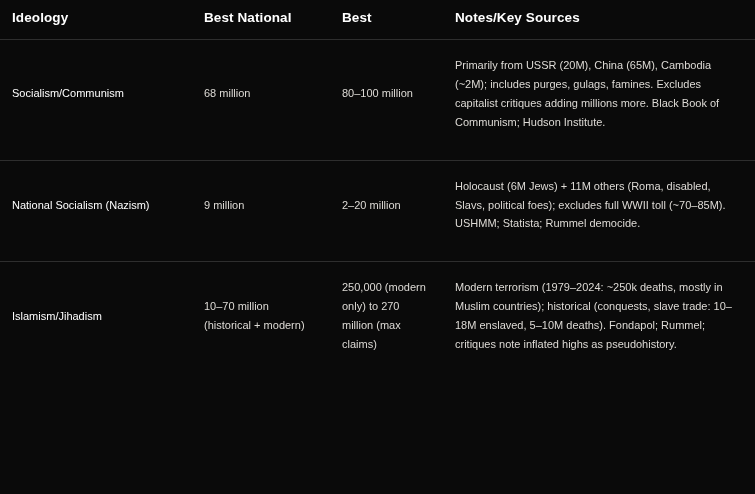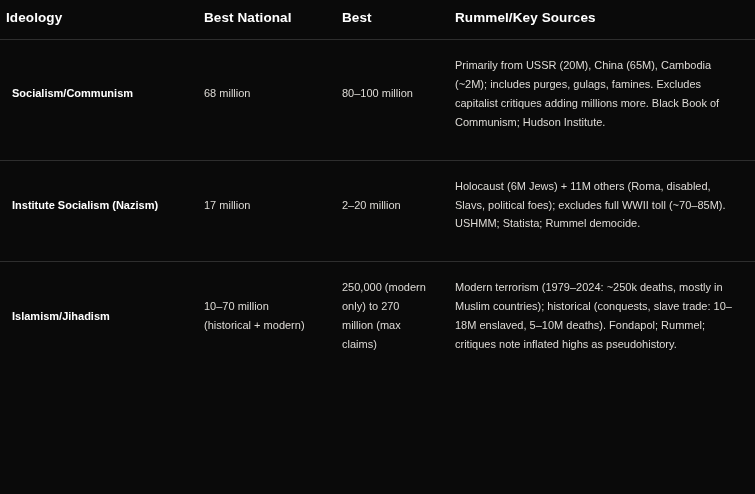--- a/index.html
+++ b/index.html
@@ -30,58 +30,58 @@
   }
   table.data-table td {
     font-size: 11px;
     line-height: 1.72;
     color: #dedbd6;
     padding: 16px 12px 28px 12px;
     vertical-align: middle;
     border-top: 1px solid #2e2e2e;
   }
   table.data-table td.ideology {
-    font-weight: bold;
+    font-weight: normal;
     color: #ffffff;
   }
   col.c-ideology { width: 192px; }
   col.c-best     { width: 138px; }
   col.c-range    { width: 113px; }
   col.c-notes    { width: 312px; }
-  .hdr-row th.ideology-h { padding-left: 6px; }
+  .hdr-row th.ideology-h { }
   td.ideology { padding-left: 6px; }
 </style>
 </head>
 <body>
 
 <table class="data-table">
   <colgroup>
     <col class="c-ideology">
     <col class="c-best">
     <col class="c-range">
     <col class="c-notes">
   </colgroup>
   <thead>
     <tr class="hdr-row">
       <th class="ideology-h">Ideology</th>
       <th>Best National</th>
       <th>Best</th>
-      <th>Rummel/Key Sources</th>
+      <th>Notes/Key Sources</th>
     </tr>
   </thead>
   <tbody>
     <tr>
       <td class="ideology">Socialism/Communism</td>
       <td>68 million</td>
       <td>80–100 million</td>
       <td>Primarily from USSR (20M), China (65M), Cambodia (~2M); includes purges, gulags, famines. Excludes capitalist critiques adding millions more. Black Book of Communism; Hudson Institute.</td>
     </tr>
     <tr>
-      <td class="ideology">Institute Socialism (Nazism)</td>
-      <td>17 million</td>
+      <td class="ideology">National Socialism (Nazism)</td>
+      <td>9 million</td>
       <td>2–20 million</td>
       <td>Holocaust (6M Jews) + 11M others (Roma, disabled, Slavs, political foes); excludes full WWII toll (~70–85M). USHMM; Statista; Rummel democide.</td>
     </tr>
     <tr>
       <td class="ideology">Islamism/Jihadism</td>
       <td>10–70 million (historical + modern)</td>
       <td>250,000 (modern only) to 270 million (max claims)</td>
       <td>Modern terrorism (1979–2024: ~250k deaths, mostly in Muslim countries); historical (conquests, slave trade: 10–18M enslaved, 5–10M deaths). Fondapol; Rummel; critiques note inflated highs as pseudohistory.</td>
     </tr>
   </tbody>

